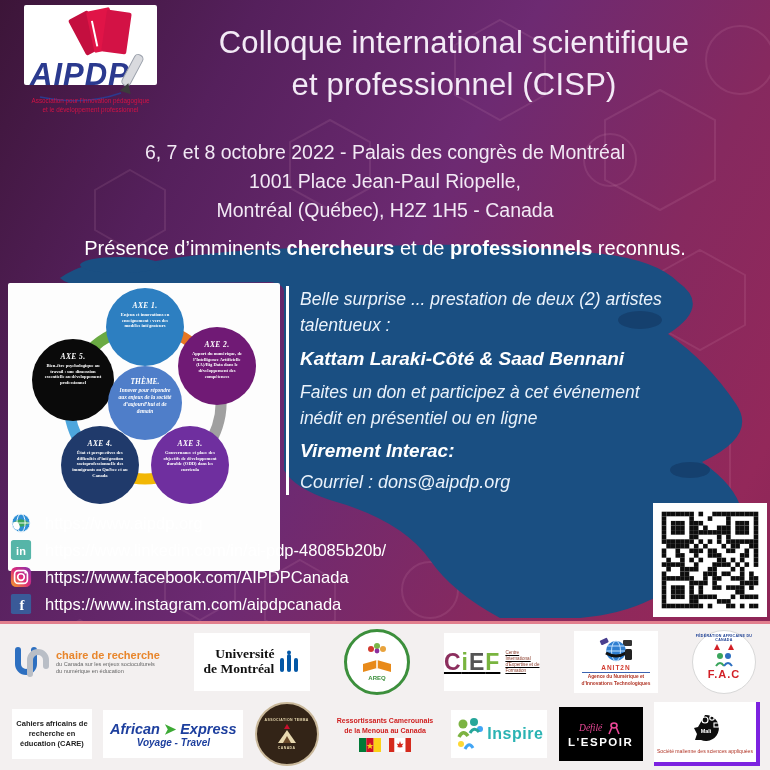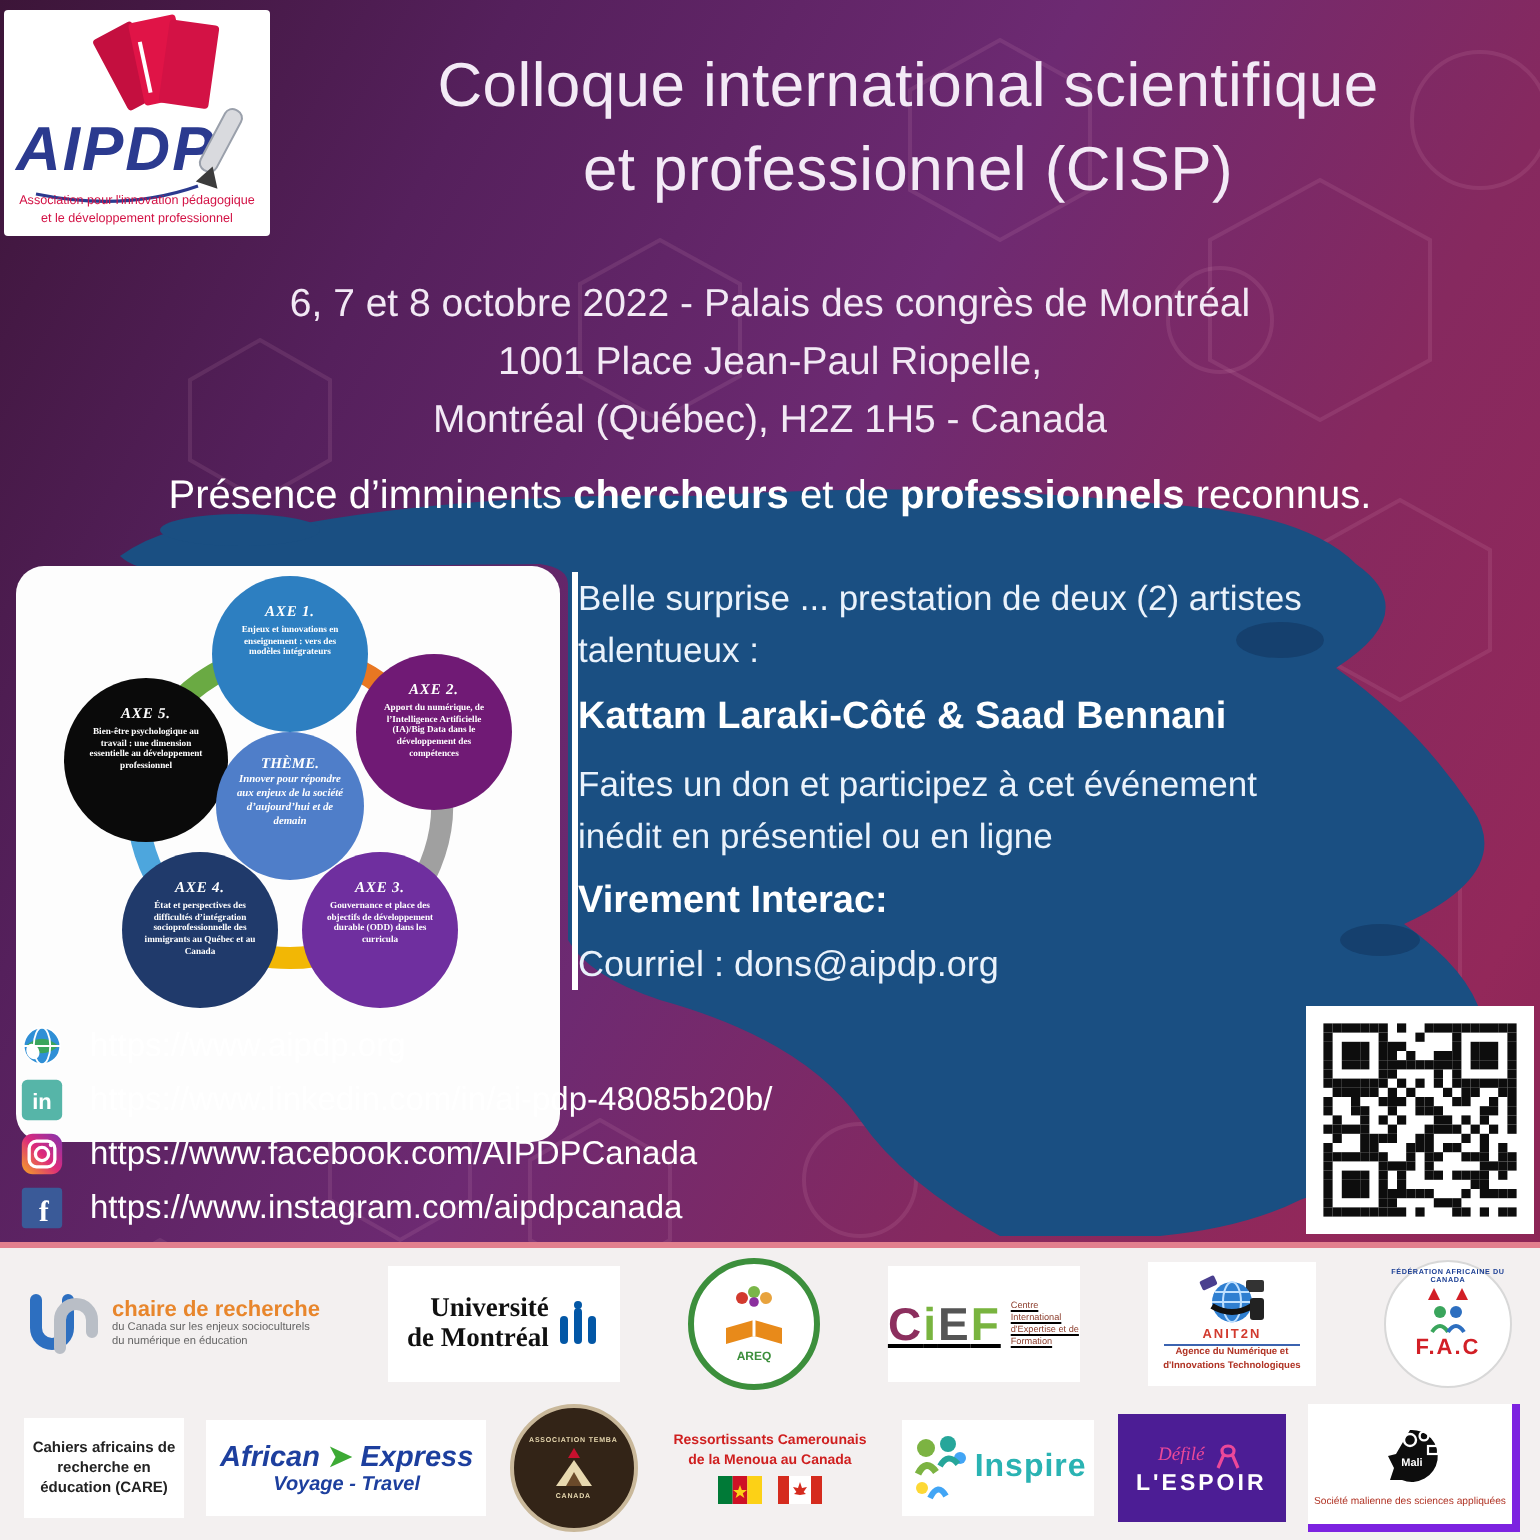--- a/index.html
+++ b/index.html
@@ -3,37 +3,37 @@
 <meta charset="utf-8">
 <style>
   html,body{margin:0;padding:0;background:#222;}
   #poster{position:relative;width:770px;height:770px;overflow:hidden;
     font-family:"Liberation Sans",sans-serif;
     background:linear-gradient(118deg,#3c1538 0%,#55205c 22%,#6d2a72 46%,#86295f 68%,#93285a 85%,#872353 100%);}
   .abs{position:absolute;}
   svg{display:block;}
 
   
-  #logo-card{left:2px;top:5px;width:133px;height:113px;background:#fff;border-radius:2px;z-index:5;}
+  #logo-card{left:24px;top:5px;width:133px;height:80px;background:#fff;border-radius:2px;z-index:5;}
   #title{left:142px;top:22px;width:624px;text-align:center;color:#f3eaf6;font-size:31px;line-height:42px;z-index:4;letter-spacing:.2px;}
   #dateblock{left:0;top:138px;width:770px;text-align:center;color:#f2e9f5;font-size:19.5px;line-height:29px;z-index:4;}
   #presence{left:0;top:237px;width:770px;text-align:center;color:#fff;font-size:20px;z-index:4;}
   #presence b{font-weight:bold;}
 
   
-  #diagram-card{left:8px;top:283px;width:272px;height:288px;background:#fdfdfd;border-radius:14px;z-index:5;}
+  #diagram-card{left:8px;top:283px;width:272px;height:288px;background:#fdfdfd;border-radius:2px;z-index:5;}
   .axcirc{position:absolute;width:78px;height:78px;border-radius:50%;color:#fff;text-align:center;z-index:3;}
   .axcirc .ttl{font-family:"Liberation Serif",serif;font-weight:bold;font-style:italic;font-size:7.5px;margin-top:13px;letter-spacing:.4px;}
   .axcirc .bod{font-family:"Liberation Serif",serif;font-weight:bold;font-size:4.6px;line-height:1.25;padding:2px 9px 0 9px;}
   #theme-circ{left:100px;top:83px;width:74px;height:74px;border-radius:50%;background:#4f7ec9;color:#fff;text-align:center;z-index:4;position:absolute;}
   #theme-circ .ttl{font-family:"Liberation Serif",serif;font-weight:bold;font-style:italic;font-size:7.5px;margin-top:11px;}
   #theme-circ .bod{font-family:"Liberation Serif",serif;font-style:italic;font-weight:bold;font-size:5.4px;line-height:1.3;padding:1px 9px 0 9px;}
 
   
-  #announce{left:286px;top:286px;width:382px;border-left:3px solid #fff;color:#eaf2fb;z-index:4;}
+  #announce{left:286px;top:286px;width:382px;border-left:3px solid #fff;padding-left:11px;color:#eaf2fb;z-index:4;font-style:italic;}
   #announce .p1{font-size:17.5px;line-height:1.5;}
   #announce .artists{font-size:19px;font-weight:bold;color:#fff;margin:9px 0 9px 0;}
   #announce .p2{font-size:17.5px;line-height:1.5;}
   #announce .interac{font-size:19px;font-weight:bold;color:#fff;margin:9px 0 7px 0;}
   #announce .mail{font-size:18px;line-height:1.45;}
 
   
   #links{left:10px;top:512px;z-index:6;display:flex;flex-direction:column;gap:5px;}
   .linkrow{display:flex;align-items:center;gap:13px;height:22px;}
   .linkrow .url{color:#fff;font-size:16.5px;}
@@ -57,21 +57,21 @@
   .anit-acr{color:#d23a2e;font-weight:bold;font-size:6.5px;letter-spacing:1px;}
   .anit-cap{color:#b03324;font-weight:bold;font-size:4.8px;line-height:1.3;text-align:center;border-top:1px solid #3b63b0;padding-top:1px;}
   .fac-ring{color:#1c3f94;font-weight:bold;font-size:3.6px;letter-spacing:.3px;}
   .fac-acr{color:#d21f26;font-weight:bold;font-size:11px;letter-spacing:1px;}
   .care-cap{color:#222;font-size:7.5px;font-weight:bold;line-height:1.35;text-align:center;}
   .afx-1{color:#1d3f9e;font-weight:bold;font-style:italic;font-size:14.5px;white-space:nowrap;}
   .afx-arrow{color:#3daa35;font-style:normal;}
   .afx-2{color:#1d3f9e;font-weight:bold;font-style:italic;font-size:10px;}
   .menoua-cap{color:#cf1f1f;font-weight:bold;font-size:7px;line-height:1.3;text-align:center;}
   .inspire-word{color:#2ab3b3;font-weight:bold;font-size:16px;letter-spacing:.5px;}
-  .espoir-box{background:#4c1d95;}
+  .espoir-box{background:#000000;text-decoration:underline;}
   .espoir-script{color:#ec4899;font-family:"Liberation Serif",serif;font-style:italic;font-size:9.5px;}
   .espoir-word{color:#fff;font-size:11.5px;letter-spacing:1.5px;font-weight:bold;}
   .mali-cap{color:#b03324;font-size:5.1px;white-space:nowrap;}
   .temba-arc{color:#e8d9b0;font-size:3.5px;letter-spacing:.4px;font-weight:bold;}
 </style>
 </head>
 <body>
 
 <div id="poster">
 

